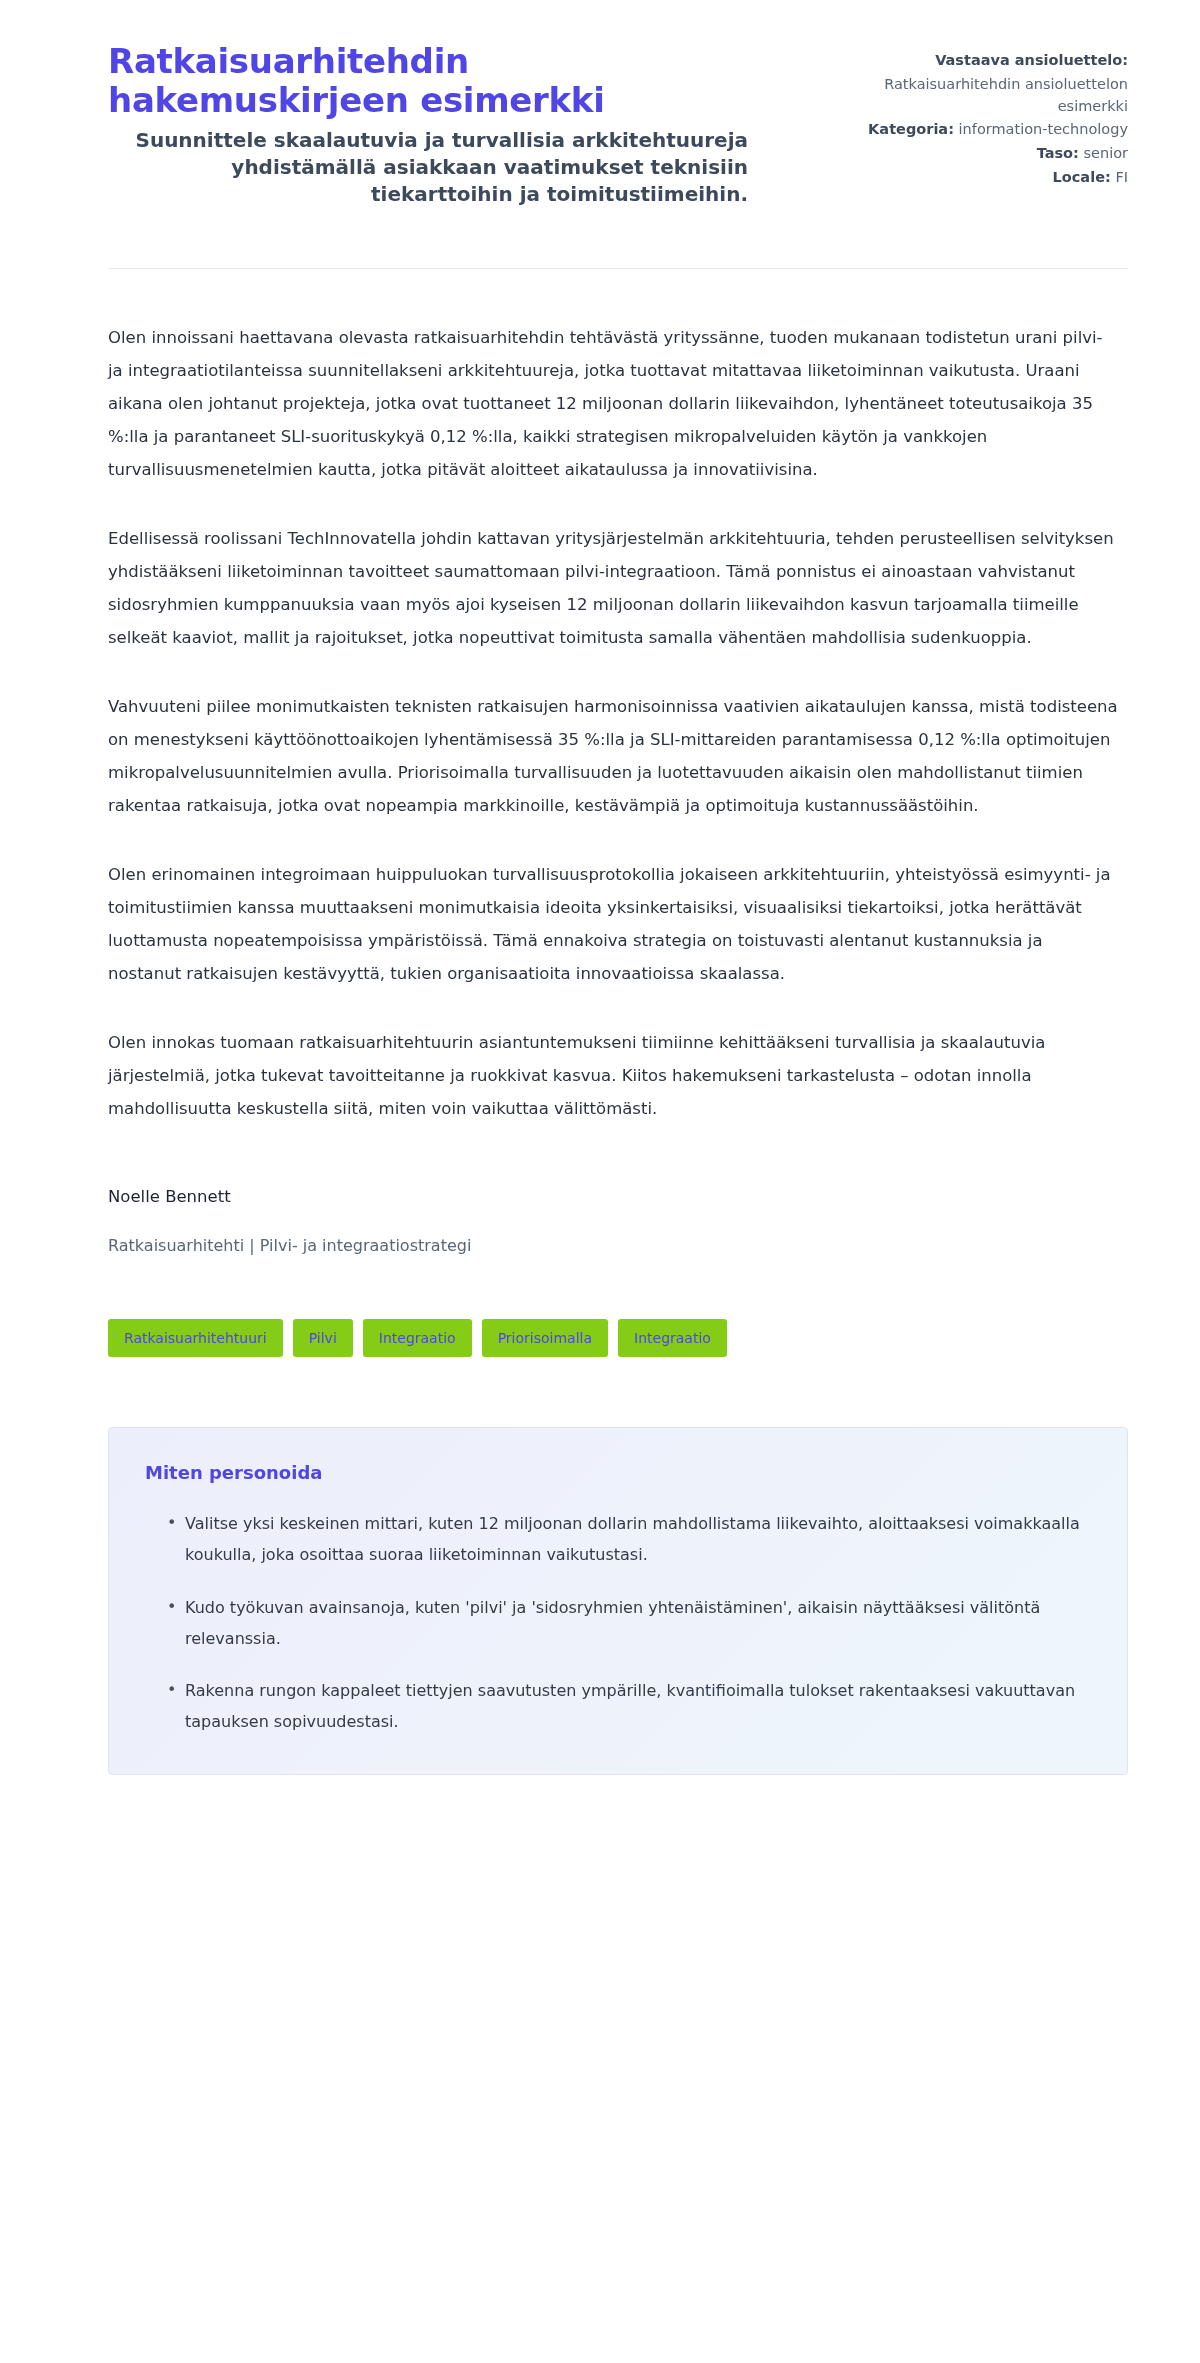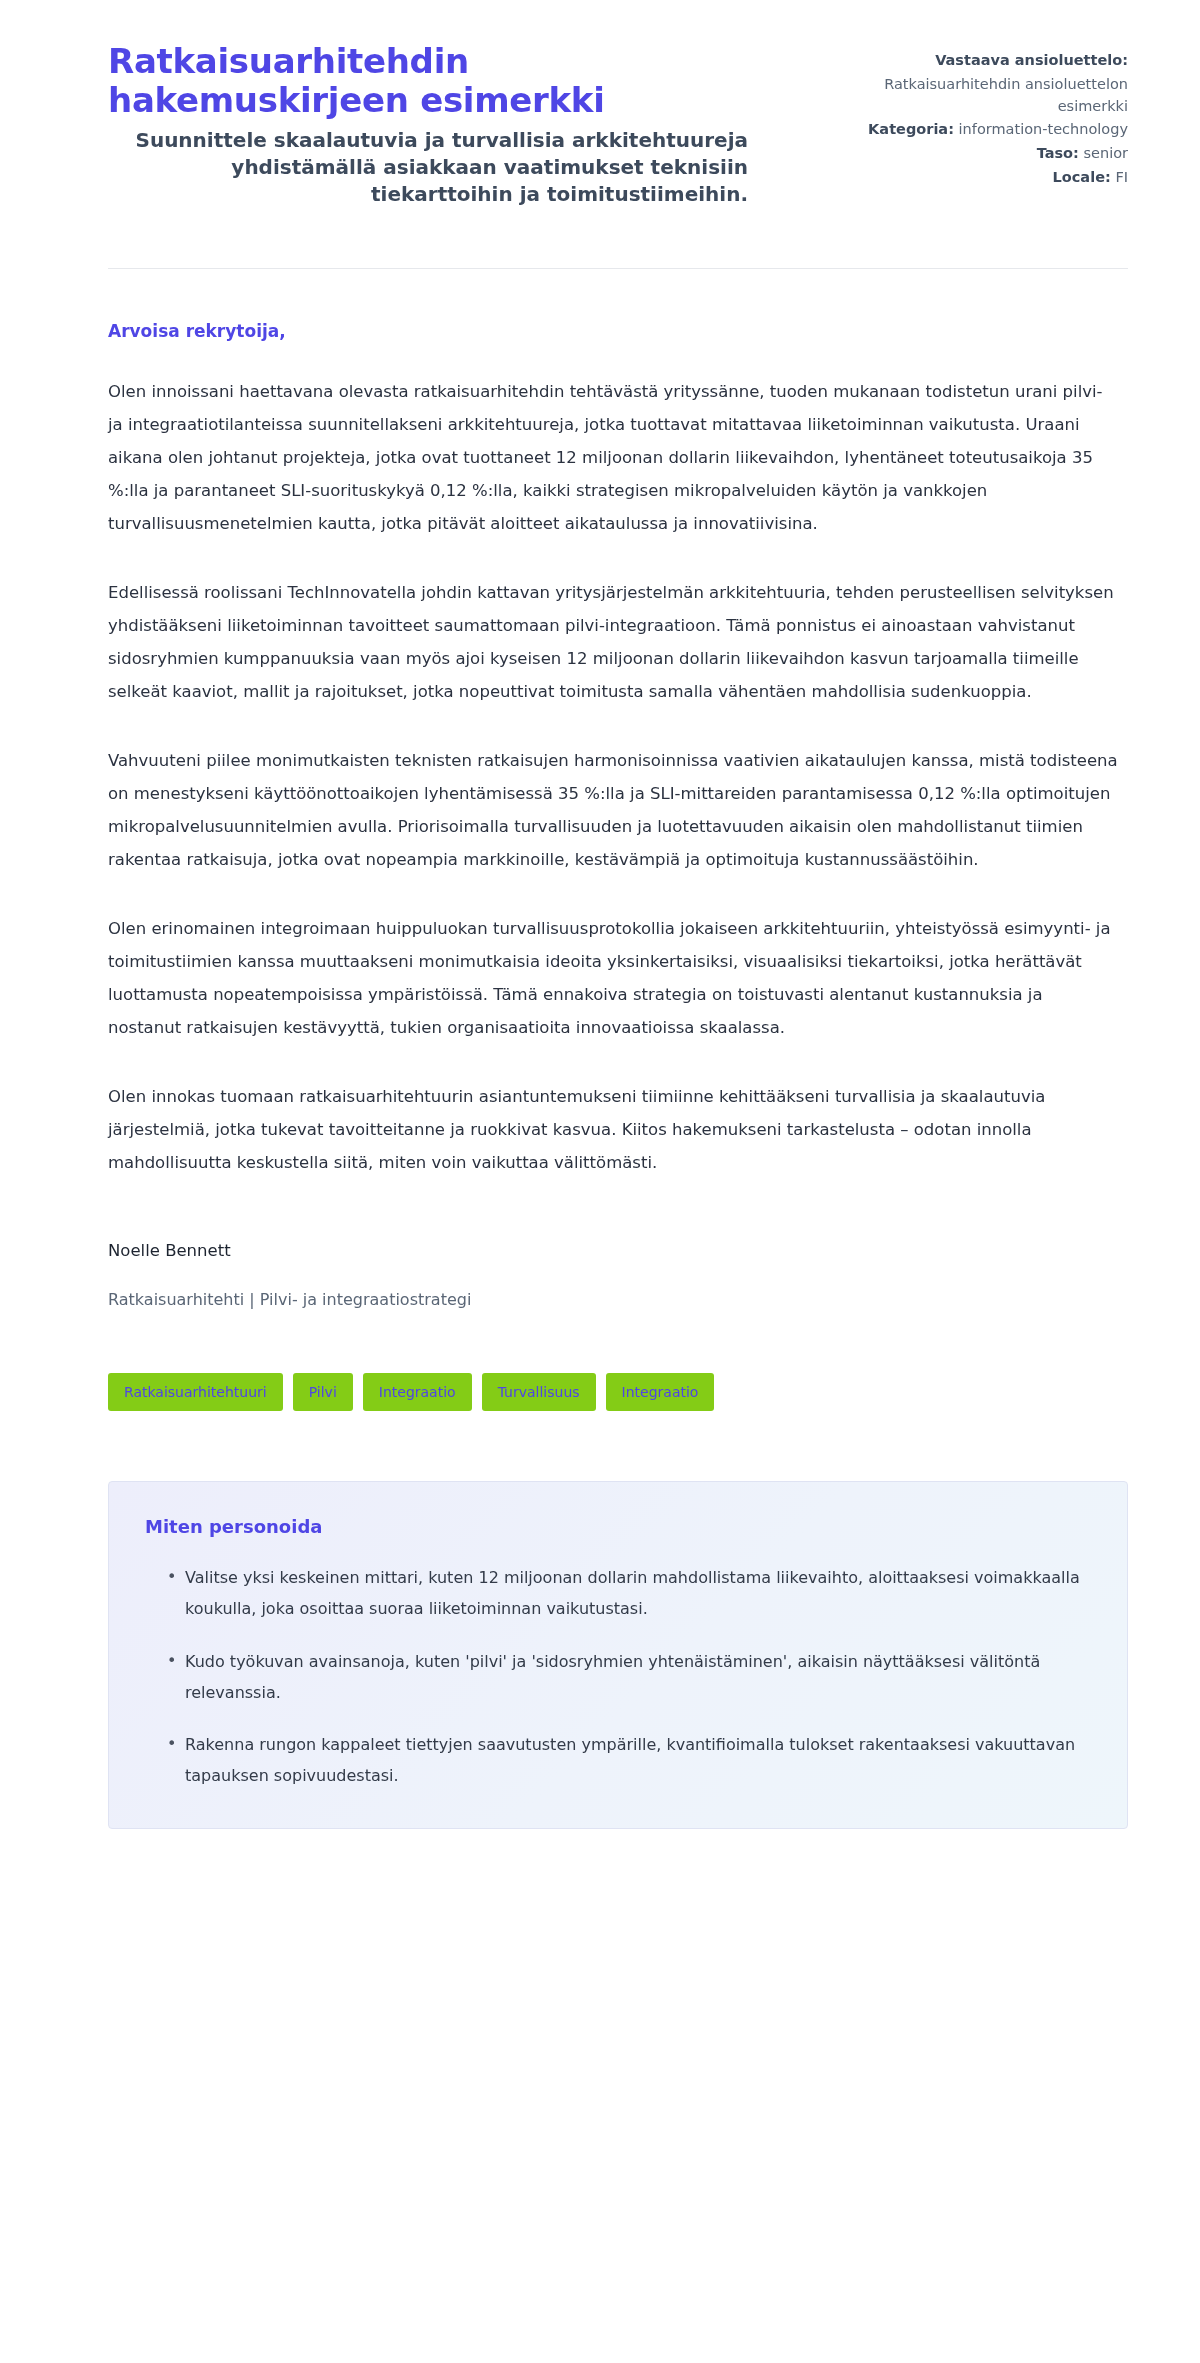--- a/index.html
+++ b/index.html
@@ -189,39 +189,38 @@
         <span class="meta-label">Locale:</span>
         <span class="meta-value">FI</span>
       </div>
     </div>
   </div>
 
   <div class="divider"></div>
 
   <div class="letter">
 
-    <p class="salutation">Arvoisa rekrytoija,</p>
 
     <p class="body-par">Olen innoissani haettavana olevasta ratkaisuarhitehdin tehtävästä yrityssänne, tuoden mukanaan todistetun urani pilvi- ja integraatiotilanteissa suunnitellakseni arkkitehtuureja, jotka tuottavat mitattavaa liiketoiminnan vaikutusta. Uraani aikana olen johtanut projekteja, jotka ovat tuottaneet 12 miljoonan dollarin liikevaihdon, lyhentäneet toteutusaikoja 35 %:lla ja parantaneet SLI-suorituskykyä 0,12 %:lla, kaikki strategisen mikropalveluiden käytön ja vankkojen turvallisuusmenetelmien kautta, jotka pitävät aloitteet aikataulussa ja innovatiivisina.</p>
     <p class="body-par">Edellisessä roolissani TechInnovatella johdin kattavan yritysjärjestelmän arkkitehtuuria, tehden perusteellisen selvityksen yhdistääkseni liiketoiminnan tavoitteet saumattomaan pilvi-integraatioon. Tämä ponnistus ei ainoastaan vahvistanut sidosryhmien kumppanuuksia vaan myös ajoi kyseisen 12 miljoonan dollarin liikevaihdon kasvun tarjoamalla tiimeille selkeät kaaviot, mallit ja rajoitukset, jotka nopeuttivat toimitusta samalla vähentäen mahdollisia sudenkuoppia.</p>
     <p class="body-par">Vahvuuteni piilee monimutkaisten teknisten ratkaisujen harmonisoinnissa vaativien aikataulujen kanssa, mistä todisteena on menestykseni käyttöönottoaikojen lyhentämisessä 35 %:lla ja SLI-mittareiden parantamisessa 0,12 %:lla optimoitujen mikropalvelusuunnitelmien avulla. Priorisoimalla turvallisuuden ja luotettavuuden aikaisin olen mahdollistanut tiimien rakentaa ratkaisuja, jotka ovat nopeampia markkinoille, kestävämpiä ja optimoituja kustannussäästöihin.</p>
     <p class="body-par">Olen erinomainen integroimaan huippuluokan turvallisuusprotokollia jokaiseen arkkitehtuuriin, yhteistyössä esimyynti- ja toimitustiimien kanssa muuttaakseni monimutkaisia ideoita yksinkertaisiksi, visuaalisiksi tiekartoiksi, jotka herättävät luottamusta nopeatempoisissa ympäristöissä. Tämä ennakoiva strategia on toistuvasti alentanut kustannuksia ja nostanut ratkaisujen kestävyyttä, tukien organisaatioita innovaatioissa skaalassa.</p>
     <p class="body-par">Olen innokas tuomaan ratkaisuarhitehtuurin asiantuntemukseni tiimiinne kehittääkseni turvallisia ja skaalautuvia järjestelmiä, jotka tukevat tavoitteitanne ja ruokkivat kasvua. Kiitos hakemukseni tarkastelusta – odotan innolla mahdollisuutta keskustella siitä, miten voin vaikuttaa välittömästi.</p>
 
     <div class="sig-block">
       <p class="sig-name">Noelle Bennett</p>
       <p class="sig-role">Ratkaisuarhitehti | Pilvi- ja integraatiostrategi</p>
     </div>
   </div>
 
   <div class="tags">
     <span class="tag">Ratkaisuarhitehtuuri</span>
     <span class="tag">Pilvi</span>
     <span class="tag">Integraatio</span>
-    <span class="tag">Turvallisuus</span>
+    <span class="tag">Priorisoimalla</span>
     <span class="tag">Integraatio</span>
   </div>
 
   <div class="callout">
     <h3 class="callout-title">Miten personoida</h3>
     <ul class="callout-list">
       <li>Valitse yksi keskeinen mittari, kuten 12 miljoonan dollarin mahdollistama liikevaihto, aloittaaksesi voimakkaalla koukulla, joka osoittaa suoraa liiketoiminnan vaikutustasi.</li>
       <li>Kudo työkuvan avainsanoja, kuten 'pilvi' ja 'sidosryhmien yhtenäistäminen', aikaisin näyttääksesi välitöntä relevanssia.</li>
       <li>Rakenna rungon kappaleet tiettyjen saavutusten ympärille, kvantifioimalla tulokset rakentaaksesi vakuuttavan tapauksen sopivuudestasi.</li>
     </ul>

